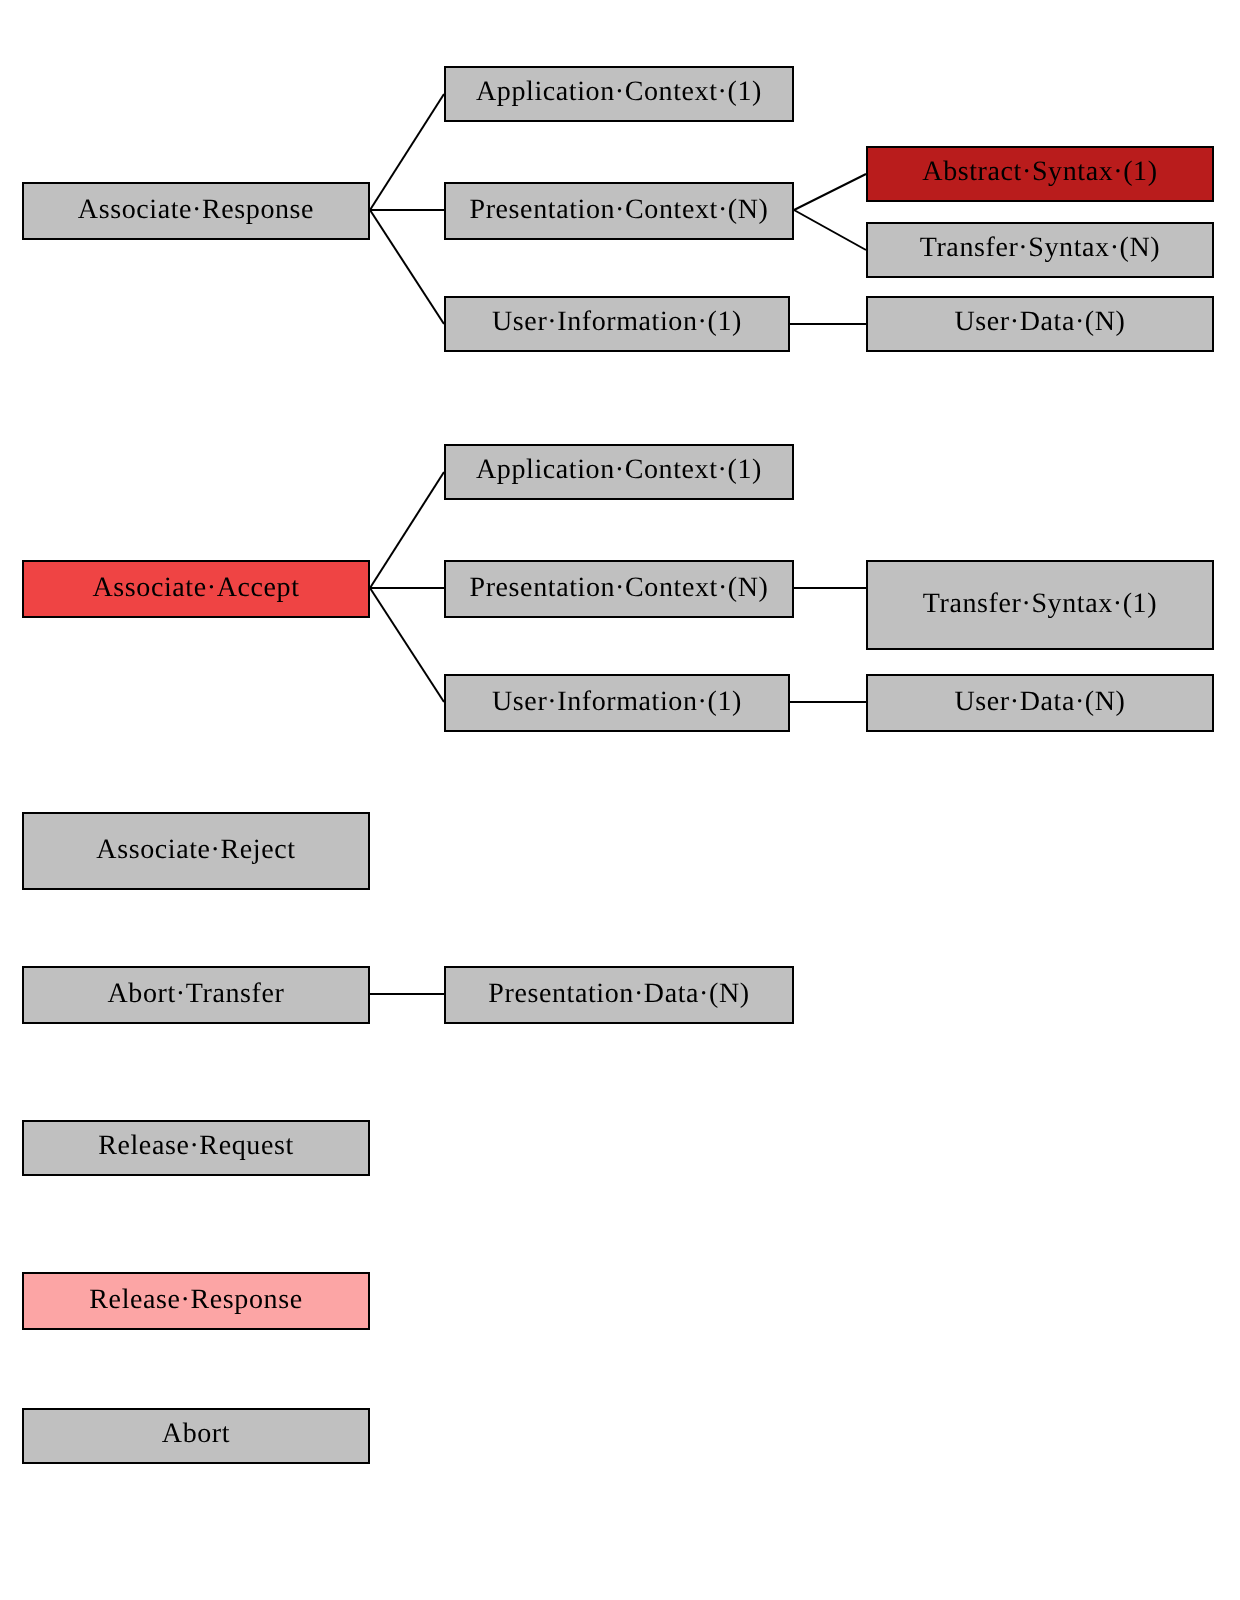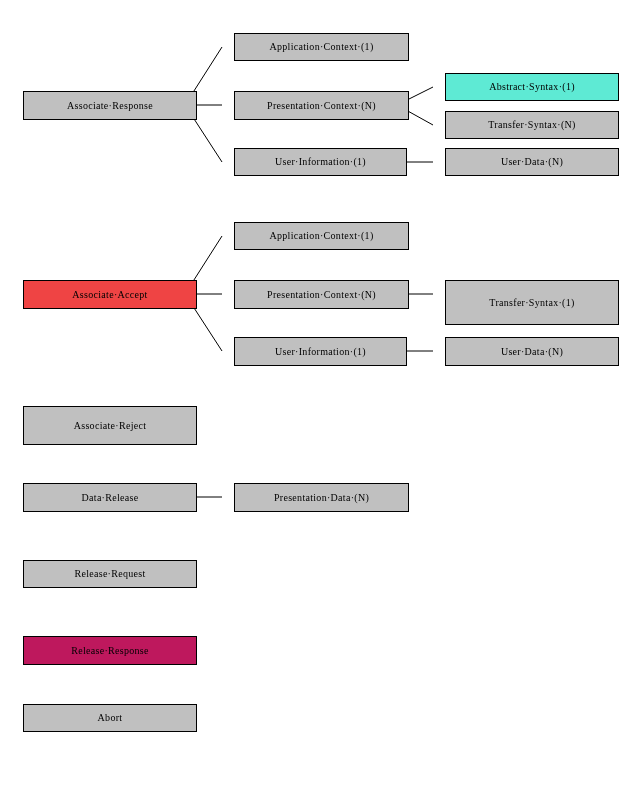--- a/index.html
+++ b/index.html
@@ -21,26 +21,25 @@
     top: 0;
     width: 620px;
     height: 800px;
   }
   .node {
     position: absolute;
     box-sizing: border-box;
     display: flex;
     align-items: center;
     justify-content: center;
-    font-size: 10px;
+    font-size: 14px;
     line-height: 1;
     color: #000000;
     white-space: nowrap;
     letter-spacing: 0.3px;
-    margin-left: 12px;
   }
 </style>
 </head>
 <body>
 
 <div class="canvas">
   <svg class="edge-layer" id="edge-layer" viewBox="0 0 620 800">
       <line x1="185" y1="105" x2="222" y2="47" stroke="#000000" stroke-width="1"></line>
       <line x1="185" y1="105" x2="222" y2="105" stroke="#000000" stroke-width="1"></line>
       <line x1="185" y1="105" x2="222" y2="162" stroke="#000000" stroke-width="1"></line>
@@ -51,30 +50,30 @@
       <line x1="185" y1="294" x2="222" y2="294" stroke="#000000" stroke-width="1"></line>
       <line x1="185" y1="294" x2="222" y2="351" stroke="#000000" stroke-width="1"></line>
       <line x1="397" y1="294" x2="433" y2="294" stroke="#000000" stroke-width="1"></line>
       <line x1="395" y1="351" x2="433" y2="351" stroke="#000000" stroke-width="1"></line>
       <line x1="185" y1="497" x2="222" y2="497" stroke="#000000" stroke-width="1"></line>
     </svg>
   <div id="node-layer">
       <div class="node" style="left: 222px; top: 33px; width: 175px; height: 28px; background: rgb(192, 192, 192); border: 1.5px solid rgb(0, 0, 0); color: rgb(0, 0, 0);">Application·Context·(1)</div>
       <div class="node" style="left: 11px; top: 91px; width: 174px; height: 29px; background: rgb(192, 192, 192); border: 1.5px solid rgb(0, 0, 0); color: rgb(0, 0, 0);">Associate·Response</div>
       <div class="node" style="left: 222px; top: 91px; width: 175px; height: 29px; background: rgb(192, 192, 192); border: 1.5px solid rgb(0, 0, 0); color: rgb(0, 0, 0);">Presentation·Context·(N)</div>
-      <div class="node" style="left: 433px; top: 73px; width: 174px; height: 28px; background: #5eead4; border: 1.5px solid rgb(0, 0, 0); color: rgb(0, 0, 0); text-align: right;">Abstract·Syntax·(1)</div>
+      <div class="node" style="left: 433px; top: 73px; width: 174px; height: 28px; background: #b91c1c; border: 1.5px solid rgb(0, 0, 0); color: rgb(0, 0, 0); text-align: right;">Abstract·Syntax·(1)</div>
       <div class="node" style="left: 433px; top: 111px; width: 174px; height: 28px; background: rgb(192, 192, 192); border: 1.5px solid rgb(0, 0, 0); color: rgb(0, 0, 0); font-family: Liberation Serif, serif;">Transfer·Syntax·(N)</div>
       <div class="node" style="left: 222px; top: 148px; width: 173px; height: 28px; background: rgb(192, 192, 192); border: 1.5px solid rgb(0, 0, 0); color: rgb(0, 0, 0);">User·Information·(1)</div>
       <div class="node" style="left: 433px; top: 148px; width: 174px; height: 28px; background: rgb(192, 192, 192); border: 1.5px solid rgb(0, 0, 0); color: rgb(0, 0, 0);">User·Data·(N)</div>
       <div class="node" style="left: 222px; top: 222px; width: 175px; height: 28px; background: rgb(192, 192, 192); border: 1.5px solid rgb(0, 0, 0); color: rgb(0, 0, 0);">Application·Context·(1)</div>
       <div class="node" style="left: 11px; top: 280px; width: 174px; height: 29px; background: #ef4444; border: 1.5px solid rgb(0, 0, 0); color: rgb(0, 0, 0);">Associate·Accept</div>
       <div class="node" style="left: 222px; top: 280px; width: 175px; height: 29px; background: rgb(192, 192, 192); border: 1.5px solid rgb(0, 0, 0); color: rgb(0, 0, 0);">Presentation·Context·(N)</div>
       <div class="node" style="left: 433px; top: 280px; width: 174px; height: 45px; background: rgb(192, 192, 192); border: 1.5px solid rgb(0, 0, 0); color: rgb(0, 0, 0);">Transfer·Syntax·(1)</div>
       <div class="node" style="left: 222px; top: 337px; width: 173px; height: 29px; background: rgb(192, 192, 192); border: 1.5px solid rgb(0, 0, 0); color: rgb(0, 0, 0);">User·Information·(1)</div>
       <div class="node" style="left: 433px; top: 337px; width: 174px; height: 29px; background: rgb(192, 192, 192); border: 1.5px solid rgb(0, 0, 0); color: rgb(0, 0, 0);">User·Data·(N)</div>
       <div class="node" style="left: 11px; top: 406px; width: 174px; height: 39px; background: rgb(192, 192, 192); border: 1.5px solid rgb(0, 0, 0); color: rgb(0, 0, 0);">Associate·Reject</div>
-      <div class="node" style="left: 11px; top: 483px; width: 174px; height: 29px; background: rgb(192, 192, 192); border: 1.5px solid rgb(0, 0, 0); color: rgb(0, 0, 0);">Data·Release</div>
+      <div class="node" style="left: 11px; top: 483px; width: 174px; height: 29px; background: rgb(192, 192, 192); border: 1.5px solid rgb(0, 0, 0); color: rgb(0, 0, 0);">Abort·Transfer</div>
       <div class="node" style="left: 222px; top: 483px; width: 175px; height: 29px; background: rgb(192, 192, 192); border: 1.5px solid rgb(0, 0, 0); color: rgb(0, 0, 0); text-align: center;">Presentation·Data·(N)</div>
       <div class="node" style="left: 11px; top: 560px; width: 174px; height: 28px; background: rgb(192, 192, 192); border: 1.5px solid rgb(0, 0, 0); color: rgb(0, 0, 0);">Release·Request</div>
-      <div class="node" style="left: 11px; top: 636px; width: 174px; height: 29px; background: #be185d; border: 1.5px solid rgb(0, 0, 0); color: rgb(0, 0, 0);">Release·Response</div>
+      <div class="node" style="left: 11px; top: 636px; width: 174px; height: 29px; background: #fca5a5; border: 1.5px solid rgb(0, 0, 0); color: rgb(0, 0, 0);">Release·Response</div>
       <div class="node" style="left: 11px; top: 704px; width: 174px; height: 28px; background: rgb(192, 192, 192); border: 1.5px solid rgb(0, 0, 0); color: #000000;">Abort</div>
     </div>
 </div>
 
 </body></html>

